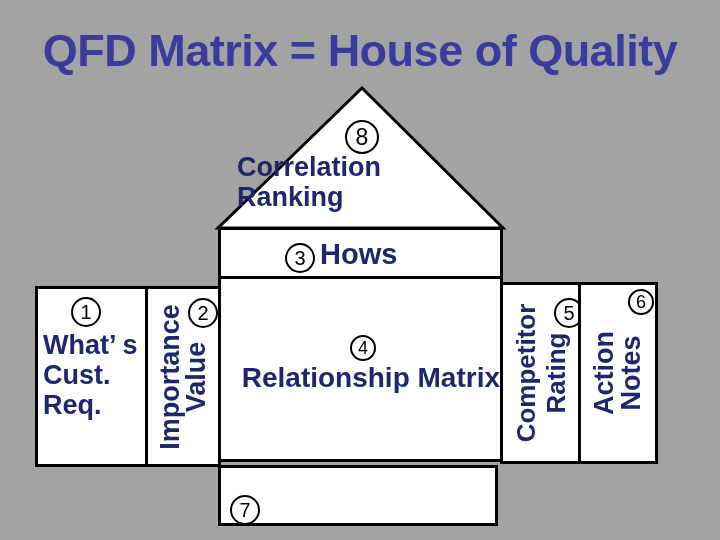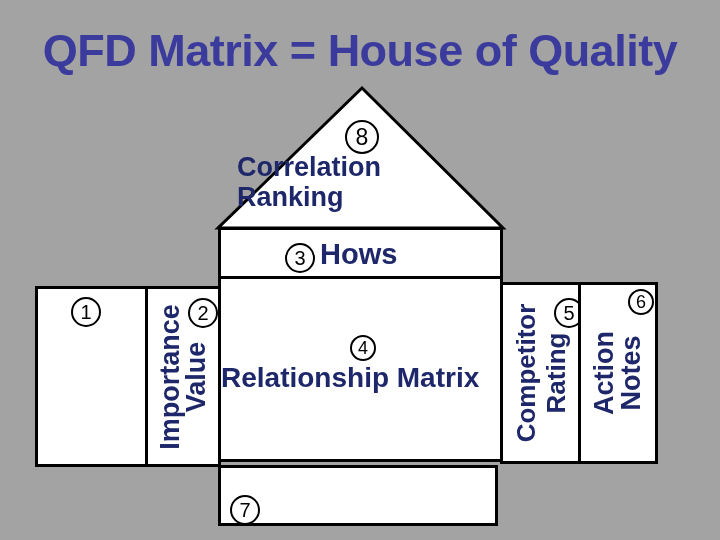--- a/index.html
+++ b/index.html
@@ -76,21 +76,21 @@
     top: 8px;
     font-size: 29px;
     line-height: 32px;
     white-space: nowrap;
   }
   .rel-label {
     position: absolute;
     left: 0;
     top: 83px;
     width: 100%;
-    text-align: left;
+    text-align: right;
     font-size: 28px;
     line-height: 32px;
     white-space: nowrap;
   }
   .whats-text {
     position: absolute;
     left: 5px;
     top: 41px;
     font-size: 27px;
     line-height: 30px;
@@ -139,20 +139,25 @@
     <div class="hows-label navy">Hows</div>
   </div>
 
   <div class="box" style="left:218px; top:276px; width:285px; height:186px;">
     <div class="circ sm" style="left:129px; top:56px;">4</div>
     <div class="rel-label navy">Relationship Matrix</div>
   </div>
 
   <div class="box" style="left:35px; top:286px; width:113px; height:181px;">
     <div class="circ" style="left:33px; top:8px;">1</div>
+    <div class="whats-text navy">
+      <div>What’ s</div>
+      <div>Cust.</div>
+      <div>Req.</div>
+    </div>
   </div>
 
   <div class="box" style="left:145px; top:286px; width:76px; height:181px;">
     <div class="vtext navy">
       <div>Importance</div>
       <div>Value</div>
     </div>
     <div class="circ" style="left:40px; top:9px;">2</div>
   </div>
 

